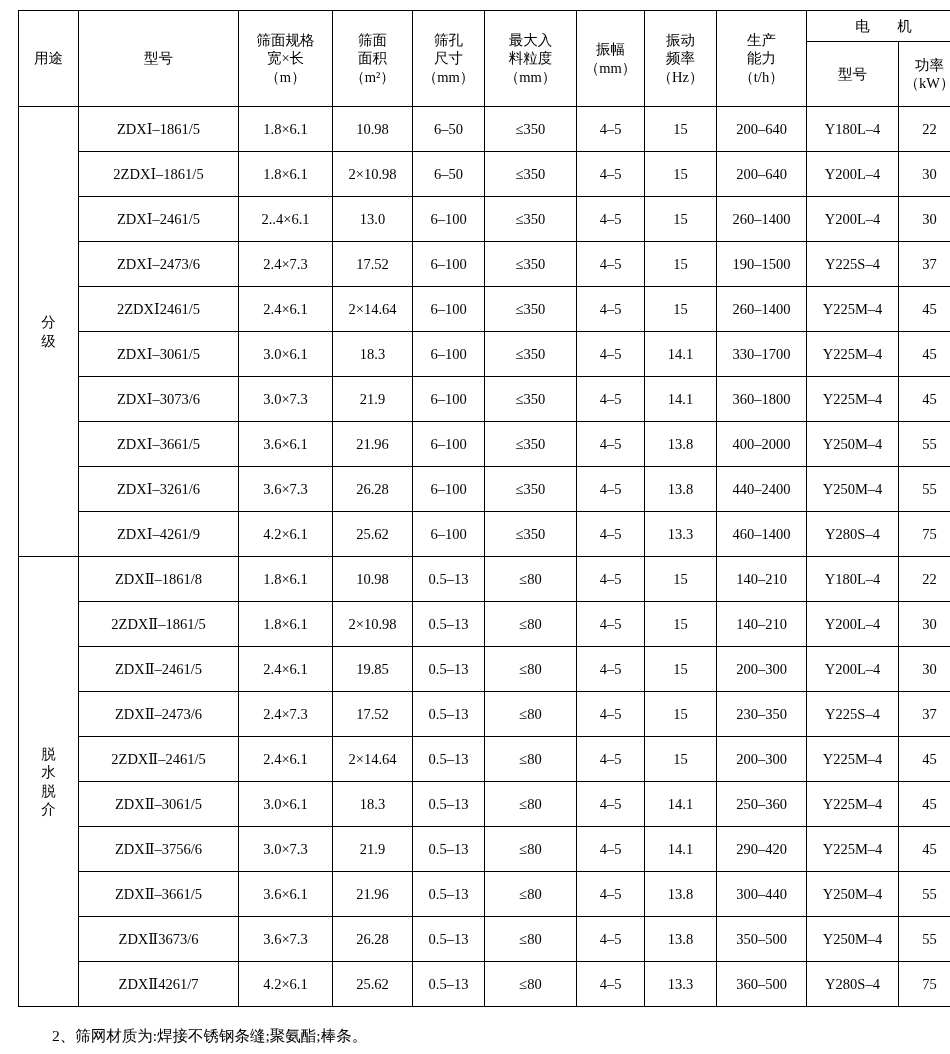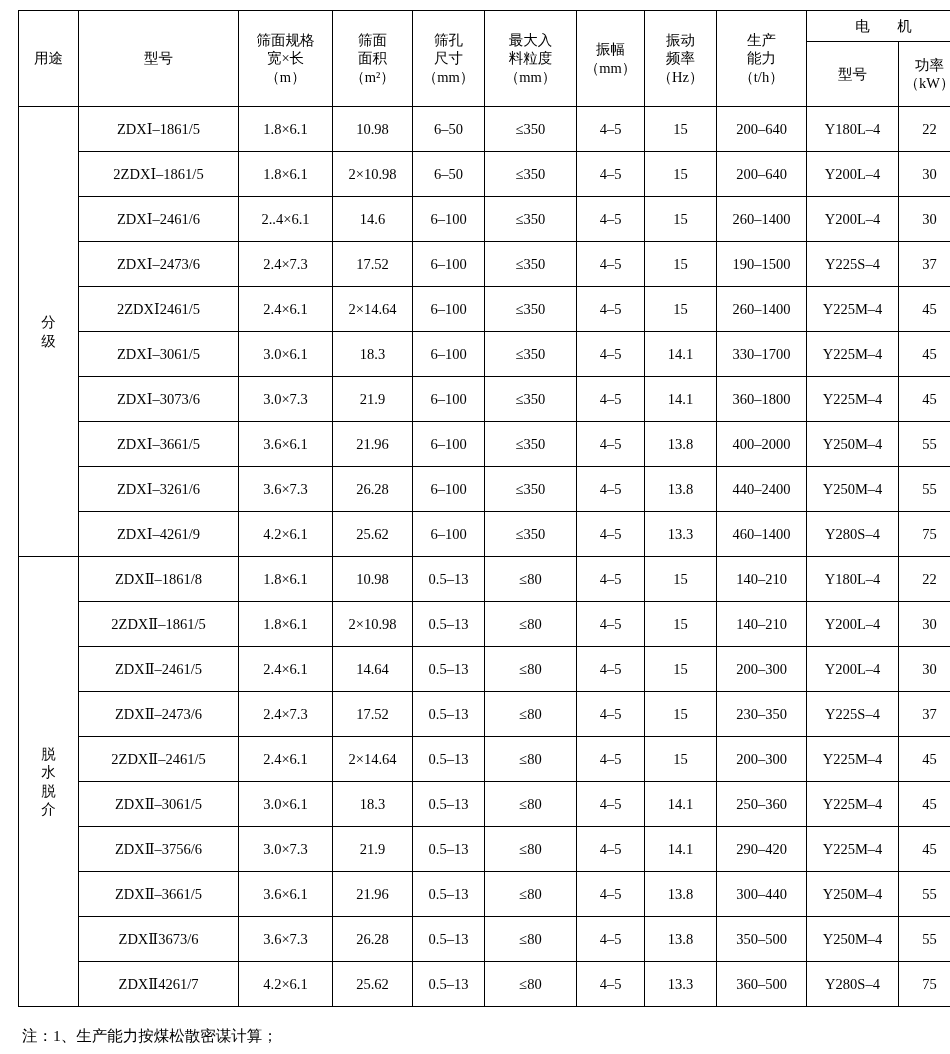--- a/index.html
+++ b/index.html
@@ -167,23 +167,23 @@
           <td>2×10.98</td>
           <td>6–50</td>
           <td>≤350</td>
           <td>4–5</td>
           <td>15</td>
           <td>200–640</td>
           <td>Y200L–4</td>
           <td>30</td>
         </tr>
         <tr class="data-row">
-          <td>ZDXⅠ–2461/6</td>
+          <td>ZDXⅠ–2461/5</td>
           <td>2..4×6.1</td>
-          <td>14.6</td>
+          <td>13.0</td>
           <td>6–100</td>
           <td>≤350</td>
           <td>4–5</td>
           <td>15</td>
           <td>260–1400</td>
           <td>Y200L–4</td>
           <td>30</td>
         </tr>
         <tr class="data-row">
           <td>ZDXⅠ–2473/6</td>
@@ -295,21 +295,21 @@
           <td>≤80</td>
           <td>4–5</td>
           <td>15</td>
           <td>140–210</td>
           <td>Y200L–4</td>
           <td>30</td>
         </tr>
         <tr class="data-row">
           <td>ZDXⅡ–2461/5</td>
           <td>2.4×6.1</td>
-          <td>14.64</td>
+          <td>19.85</td>
           <td>0.5–13</td>
           <td>≤80</td>
           <td>4–5</td>
           <td>15</td>
           <td>200–300</td>
           <td>Y200L–4</td>
           <td>30</td>
         </tr>
         <tr class="data-row">
           <td>ZDXⅡ–2473/6</td>
@@ -392,17 +392,16 @@
           <td>4–5</td>
           <td>13.3</td>
           <td>360–500</td>
           <td>Y280S–4</td>
           <td>75</td>
         </tr>
       </tbody>
   </table>
 
   <div class="note">
-    <div class="line1">注：1、生产能力按煤松散密谋计算；</div>
     <div class="line2">2、筛网材质为:焊接不锈钢条缝;聚氨酯;棒条。</div>
   </div>
 
 </div>
 
 </body></html>

